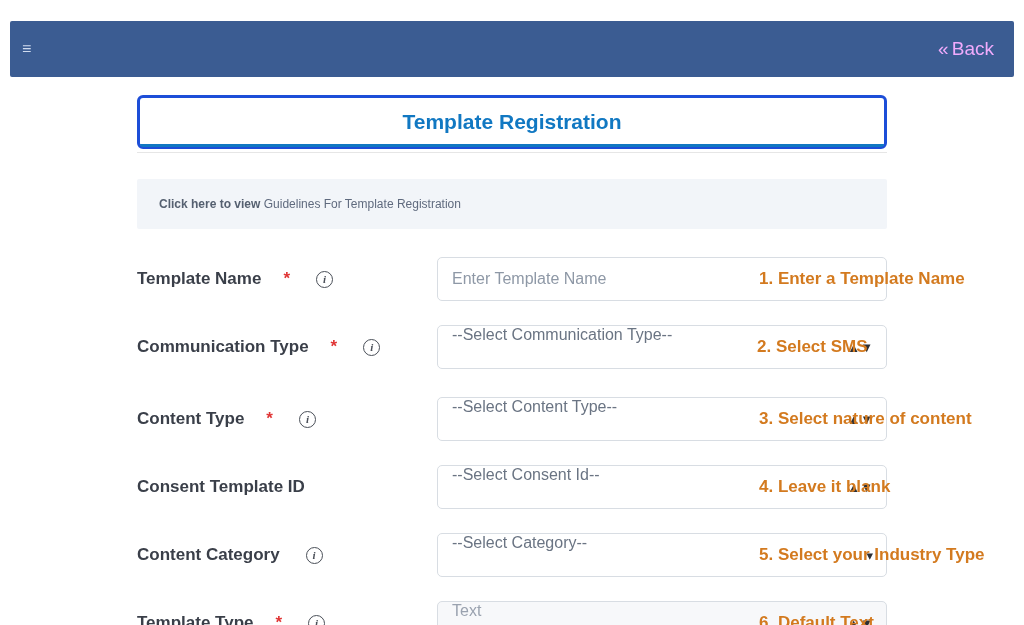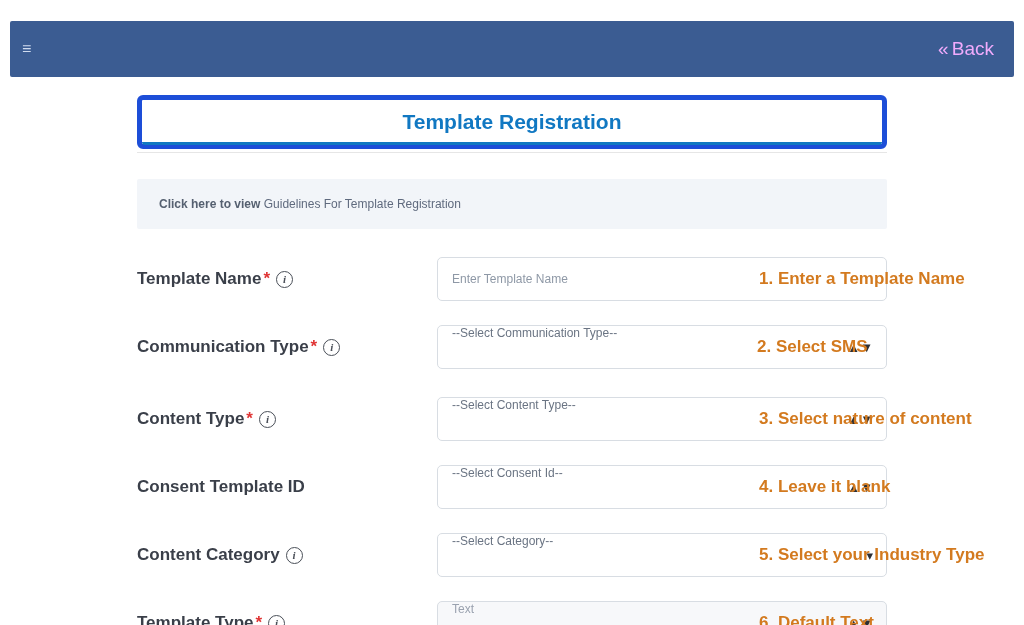--- a/index.html
+++ b/index.html
@@ -16,21 +16,21 @@
   }
   .header-left { display: flex; align-items: center; gap: 8px; }
   .menu-icon { color: #d0dcef; font-size: 16px; line-height: 12px; letter-spacing: -2px; }
   .header-title { color: #fff; font-size: 20px; font-weight: 400; }
   .back-link { color: #f0abfc; font-size: 19px; font-weight: 400; cursor: pointer; }
   .back-arrows { letter-spacing: -4px; margin-right: 2px; }
   .content { padding: 18px 22px 0 22px; }
   .tab-container {
     margin: 0 auto;
     width: 750px;
-    border: 5px solid #1d4ed8;
+    border: 3px solid #1d4ed8;
     border-radius: 6px;
     background: #fff;
     height: 54px;
     display: flex;
     align-items: center;
     justify-content: center;
     position: relative;
   }
   .tab-container::after {
     content: "";
@@ -63,21 +63,21 @@
     margin-bottom: 24px;
     position: relative;
   }
   .form-label {
     flex: 0 0 300px;
     font-size: 17px;
     font-weight: 700;
     color: #3a3f49;
     display: flex;
     align-items: center;
-    gap: 0;
+    gap: 20px;
   }
   .asterisk { color: #e03535; font-weight: 700; margin-left: 2px; }
   .info-icon {
     display: inline-flex;
     align-items: center;
     justify-content: center;
     width: 17px; height: 17px;
     border: 1.5px solid #4a4f58;
     border-radius: 50%;
     font-size: 11px;
@@ -86,21 +86,21 @@
     font-weight: 700;
     color: #4a4f58;
     margin-left: 6px;
   }
   .form-input, .form-select {
     flex: 1;
     height: 44px;
     border: 1px solid #d8dde3;
     border-radius: 5px;
     padding: 0 14px;
-    font-size: 12px;
+    font-size: 16px;
     color: #6a7483;
     background: #fff;
     appearance: none;
     -webkit-appearance: none;
     position: relative;
   }
   .form-input::placeholder { color: #8e98a6; }
   .form-select.readonly { background: #f7f8fa; color: #9aa2af; }
   .select-wrap { flex: 1; position: relative; }
   .select-wrap .form-select { width: 100%; }

